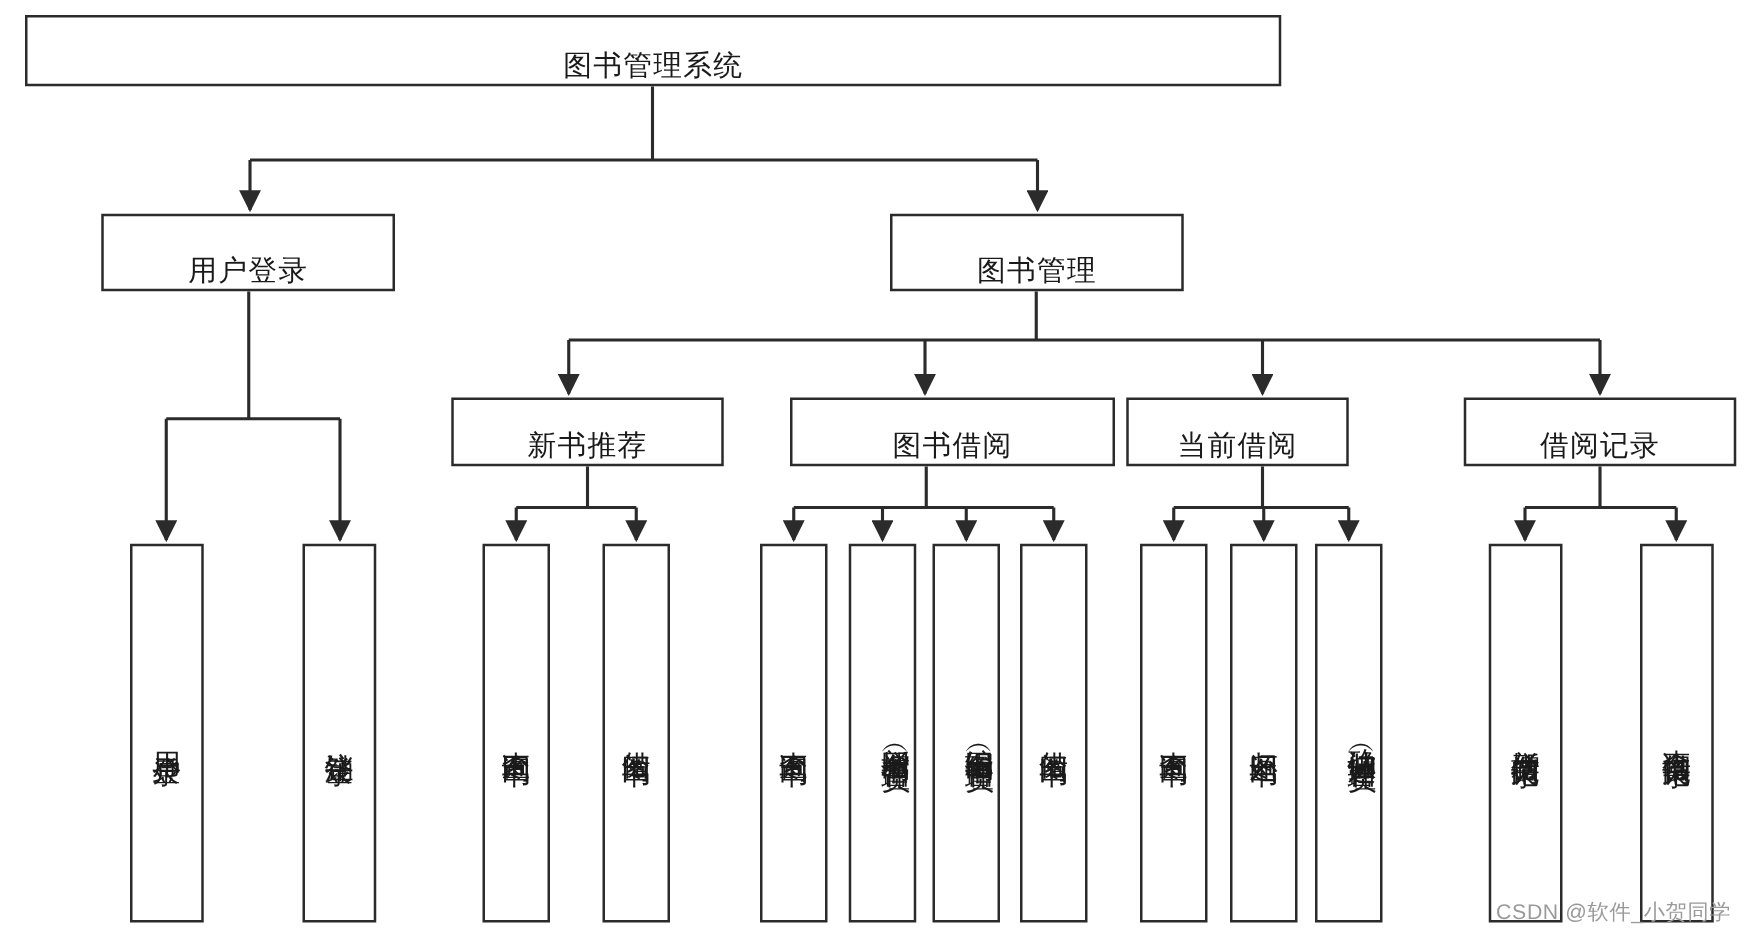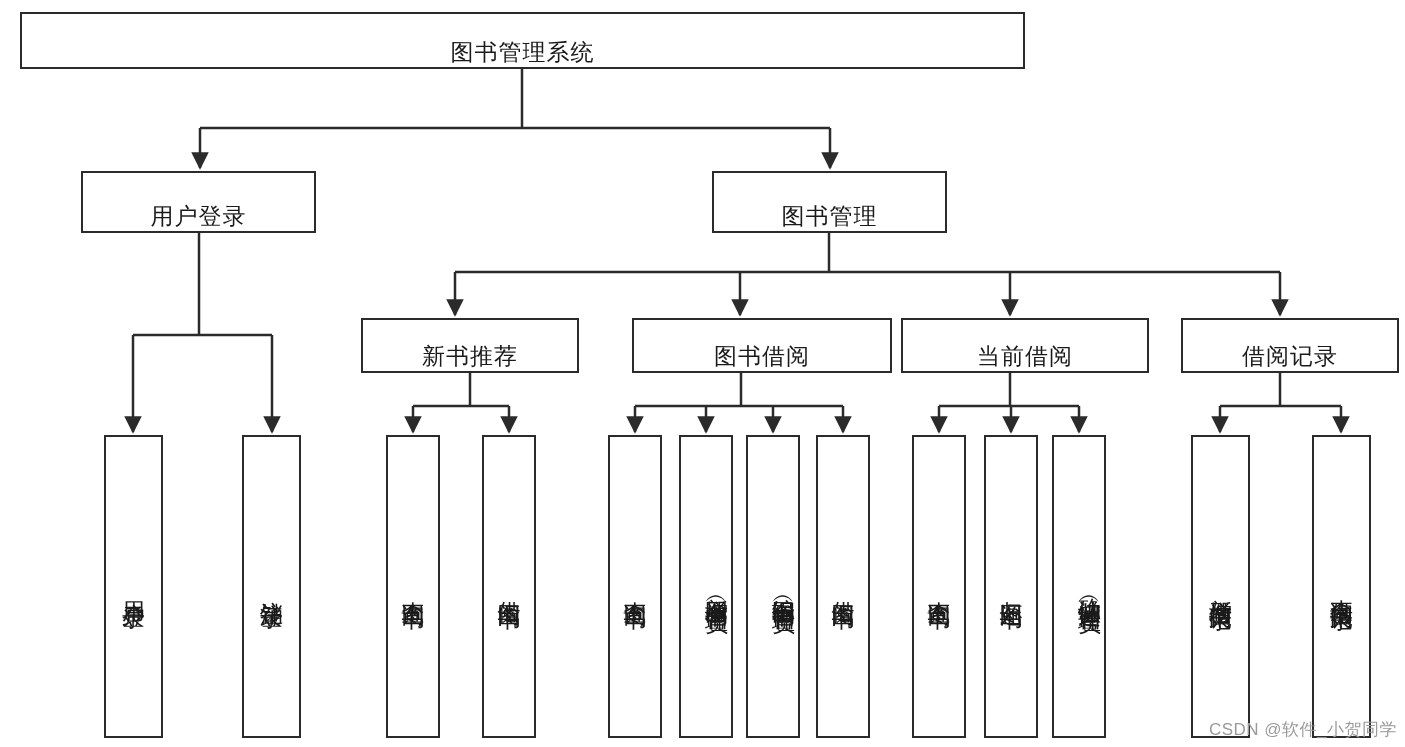--- a/index.html
+++ b/index.html
@@ -54,21 +54,21 @@
     align-items: center;
     padding-top: 0;
   }
   .vtext {
     writing-mode: vertical-rl;
     text-orientation: upright;
     white-space: nowrap;
   }
   #watermark {
     position: absolute;
-    right: 8px;
+    right: 20px;
     bottom: 6px;
     font-size: 17px;
     color: #9a9a9a;
     letter-spacing: 0.5px;
     white-space: nowrap;
     margin-left: 40px;
   }
 </style>
 </head>
 <body>
@@ -135,24 +135,24 @@
   <div class="node horiz" id="node-book-manage" style="left: 712px; top: 171px; width: 235px; height: 62px;">
     <span>图书管理</span>
   </div>
 
   <div class="node horiz" id="node-new-book-rec" style="left: 361px; top: 318px; width: 218px; height: 55px;">
     <span>新书推荐</span>
   </div>
   <div class="node horiz" id="node-book-borrow" style="left: 632px; top: 318px; width: 260px; height: 55px;">
     <span>图书借阅</span>
   </div>
-  <div class="node horiz" id="node-current-borrow" style="left: 901px; top: 318px; width: 248px; height: 55px;">
+  <div class="node horiz" id="node-current-borrow" style="left: 901px; top: 318px; width: 178px; height: 55px;">
     <span>当前借阅</span>
   </div>
-  <div class="node horiz" id="node-borrow-record" style="left: 1171px; top: 318px; width: 218px; height: 55px; margin-left: 10px;">
+  <div class="node horiz" id="node-borrow-record" style="left: 1171px; top: 318px; width: 218px; height: 55px;">
     <span>借阅记录</span>
   </div>
 
   <div class="node vert mid" id="leaf-0" style="left: 104px; top: 435px; width: 59px; height: 303px;">
     <span class="vtext">用户登录</span>
   </div>
   <div class="node vert mid" id="leaf-1" style="left: 242px; top: 435px; width: 59px; height: 303px;">
     <span class="vtext">注销登录</span>
   </div>
   <div class="node vert mid" id="leaf-2" style="left: 386px; top: 435px; width: 54px; height: 303px;">

